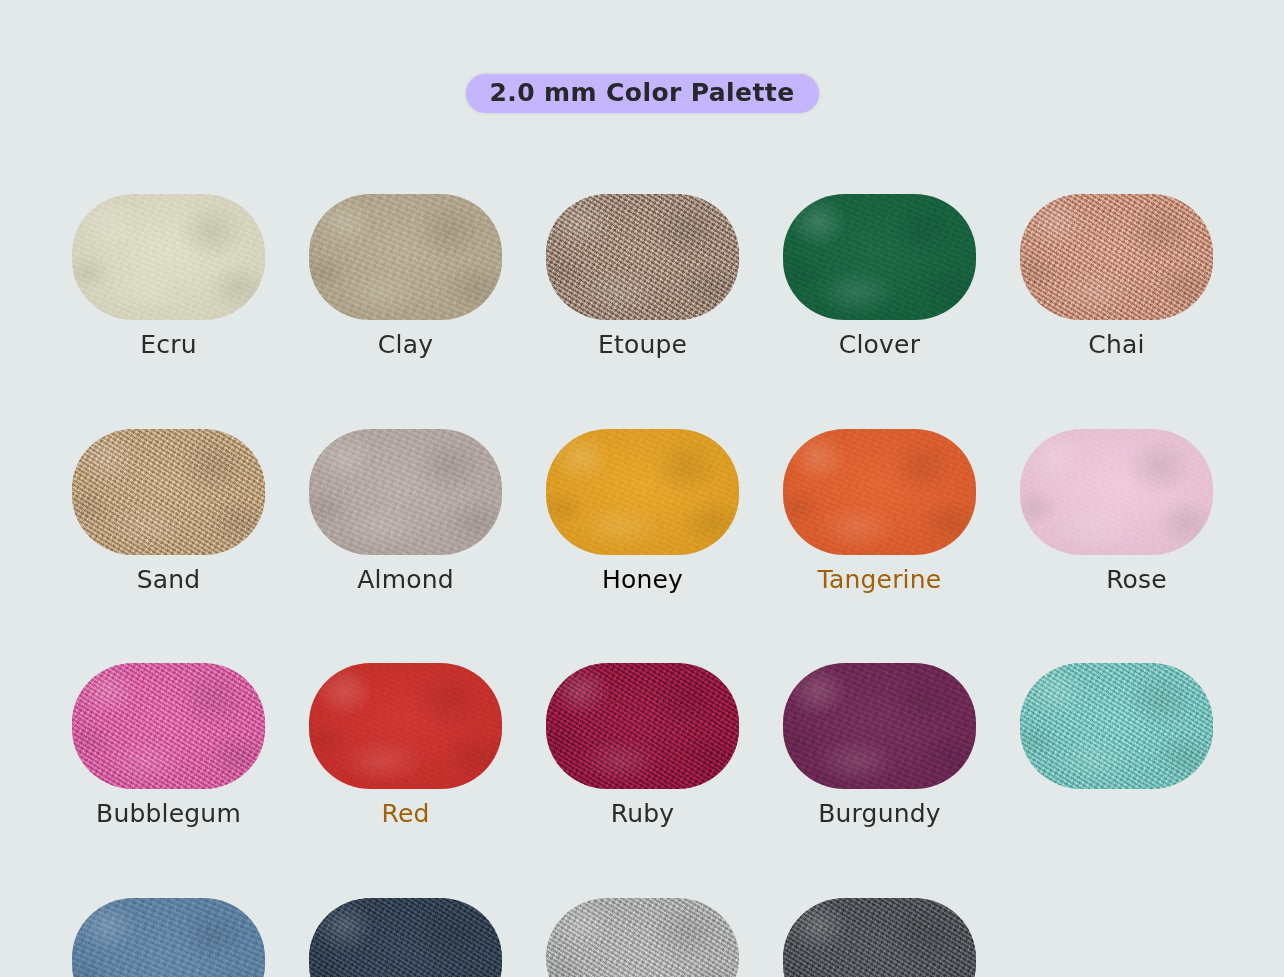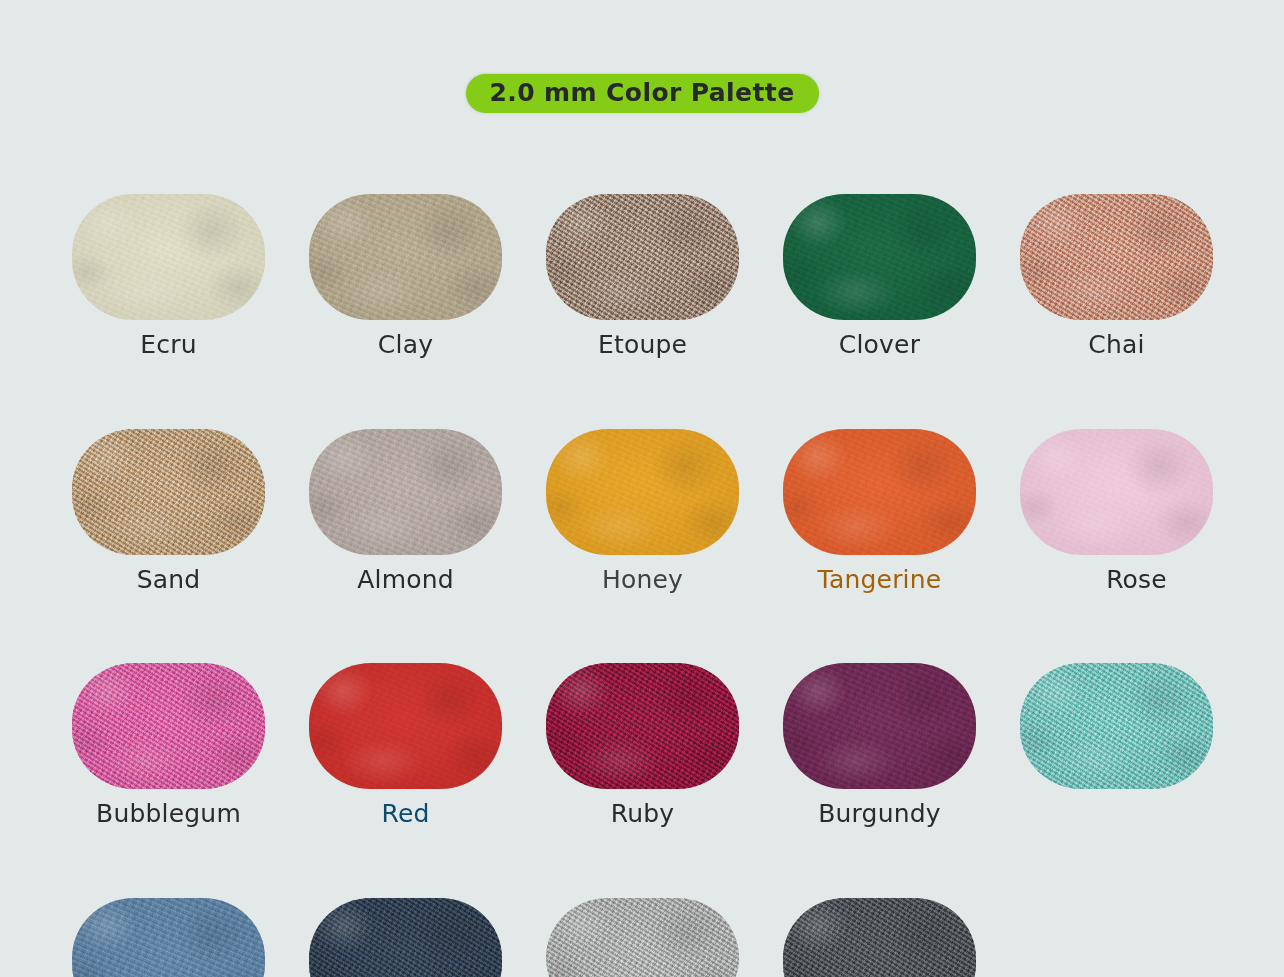--- a/index.html
+++ b/index.html
@@ -18,21 +18,21 @@
   
   #title-wrap {
     position: absolute;
     left: 0;
     top: 74px;
     width: 100%;
     text-align: center;
   }
   #title-pill {
     display: inline-block;
-    background: #84cc16;
+    background: #c4b5fd;
     border-radius: 20px;
     padding: 5px 24px 7px 24px;
     font-size: 25px;
     font-weight: 600;
     letter-spacing: 0.4px;
     color: #26282b;
     box-shadow: 0 0 3px rgba(130,140,145,0.35);
     line-height: 1.08;
   }
 
@@ -169,37 +169,37 @@
     <div class="swatch-cell">
       <div class="swatch heather" style="background: rgb(188, 157, 120);"></div>
       <div class="swatch-label" style="color: rgb(43, 43, 43);">Sand</div>
     </div>
     <div class="swatch-cell">
       <div class="swatch" style="background: rgb(181, 168, 162);"></div>
       <div class="swatch-label" style="color: rgb(43, 43, 43);">Almond</div>
     </div>
     <div class="swatch-cell">
       <div class="swatch smooth" style="background: rgb(229, 160, 30);"></div>
-      <div class="swatch-label" style="color: #404040;">Honey</div>
+      <div class="swatch-label" style="color: #000000;">Honey</div>
     </div>
     <div class="swatch-cell">
       <div class="swatch smooth" style="background: rgb(226, 91, 40);"></div>
       <div class="swatch-label" style="color: #a16207;">Tangerine</div>
     </div>
     <div class="swatch-cell">
       <div class="swatch smooth" style="background: rgb(240, 199, 219);"></div>
       <div class="swatch-label" style="color: rgb(43, 43, 43); margin-left: 40px;">Rose</div>
     </div>
     <div class="swatch-cell">
       <div class="swatch heather" style="background: rgb(216, 92, 160);"></div>
       <div class="swatch-label" style="color: rgb(43, 43, 43);">Bubblegum</div>
     </div>
     <div class="swatch-cell">
       <div class="swatch smooth" style="background: rgb(204, 42, 38);"></div>
-      <div class="swatch-label" style="color: #0c4a6e;">Red</div>
+      <div class="swatch-label" style="color: #a16207;">Red</div>
     </div>
     <div class="swatch-cell">
       <div class="swatch heather" style="background: rgb(139, 17, 56);"></div>
       <div class="swatch-label" style="color: rgb(43, 43, 43);">Ruby</div>
     </div>
     <div class="swatch-cell">
       <div class="swatch" style="background: rgb(107, 35, 80);"></div>
       <div class="swatch-label" style="color: rgb(43, 43, 43);">Burgundy</div>
     </div>
     <div class="swatch-cell">

